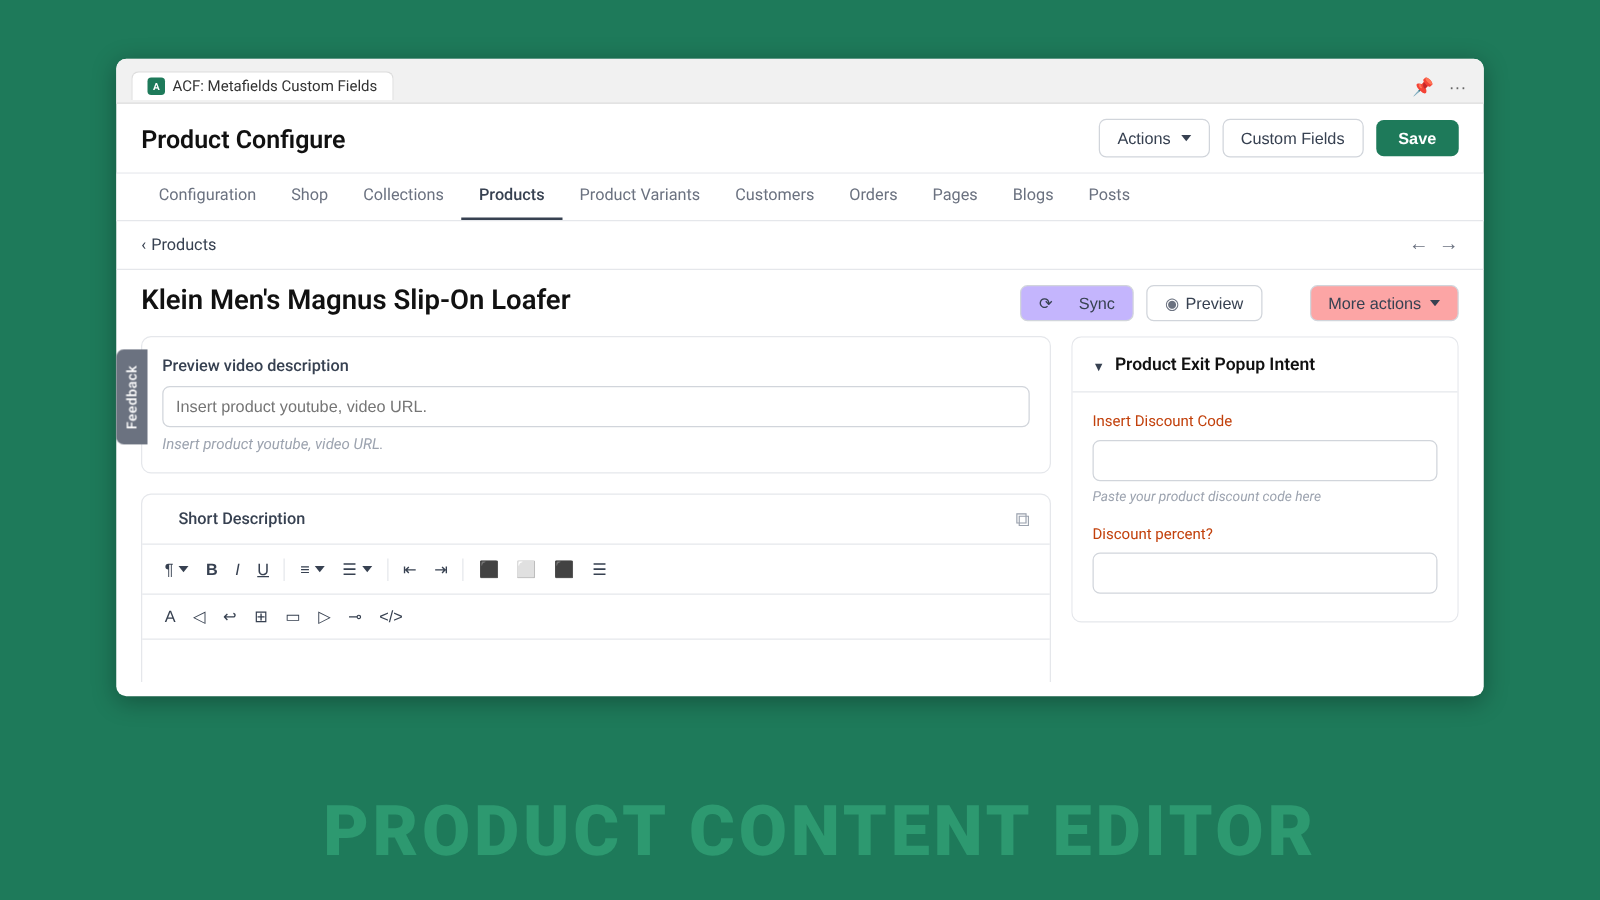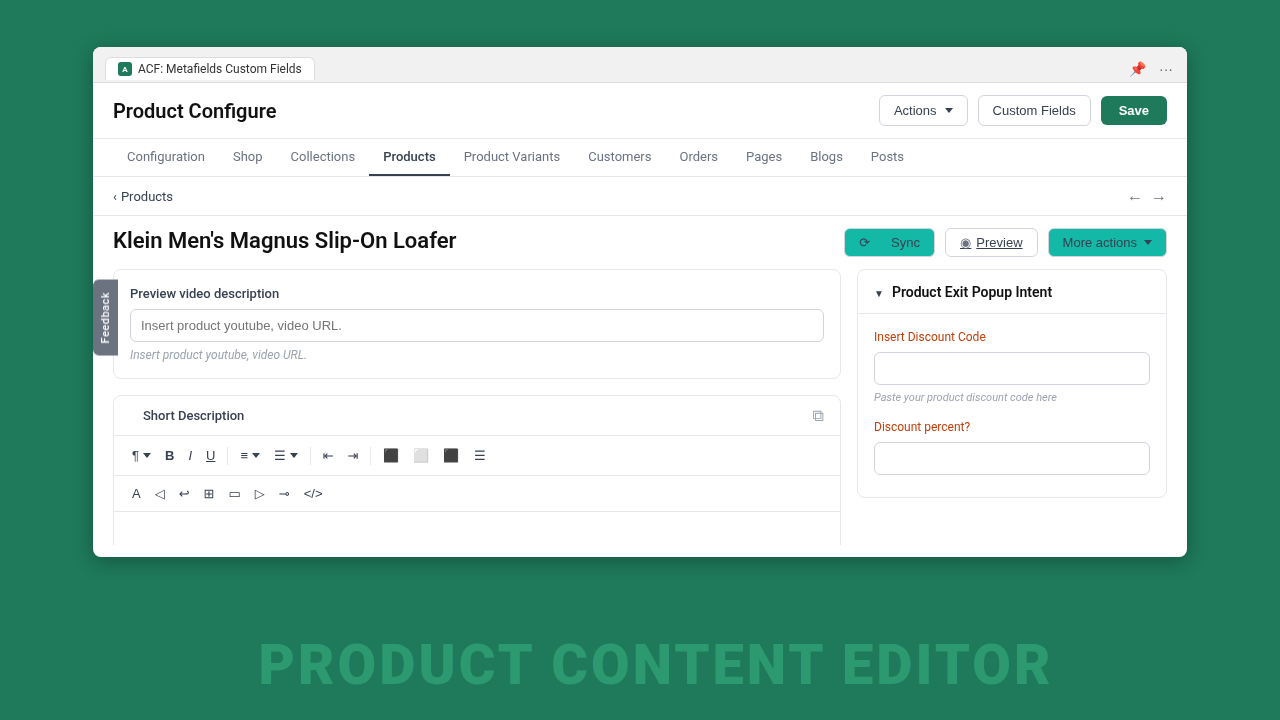--- a/index.html
+++ b/index.html
@@ -217,21 +217,21 @@
     }
 
     .product-actions {
       display: flex;
       gap: 10px;
       align-items: center;
     }
 
     .btn-sync {
       border: 1px solid #d1d5db;
-      background: #14b8a6;
+      background: #c4b5fd;
       border-radius: 6px;
       padding: 6px 14px;
       font-size: 13px;
       cursor: pointer;
       color: #374151;
       display: flex;
       align-items: center;
       gap: 21px;
     }
 
@@ -239,34 +239,34 @@
       border: 1px solid #d1d5db;
       background: white;
       border-radius: 6px;
       padding: 6px 14px;
       font-size: 13px;
       cursor: pointer;
       color: #374151;
       display: flex;
       align-items: center;
       gap: 5px;
-      text-decoration: underline;
     }
 
     .btn-more-actions {
       border: 1px solid #d1d5db;
-      background: #14b8a6;
+      background: #fca5a5;
       border-radius: 6px;
       padding: 6px 14px;
       font-size: 13px;
       cursor: pointer;
       color: #374151;
       display: flex;
       align-items: center;
       gap: 5px;
+      margin-left: 28px;
     }
 
     
     .content-columns {
       flex: 1;
       display: flex;
       gap: 0;
       overflow: hidden;
       padding: 0 20px 12px;
     }

